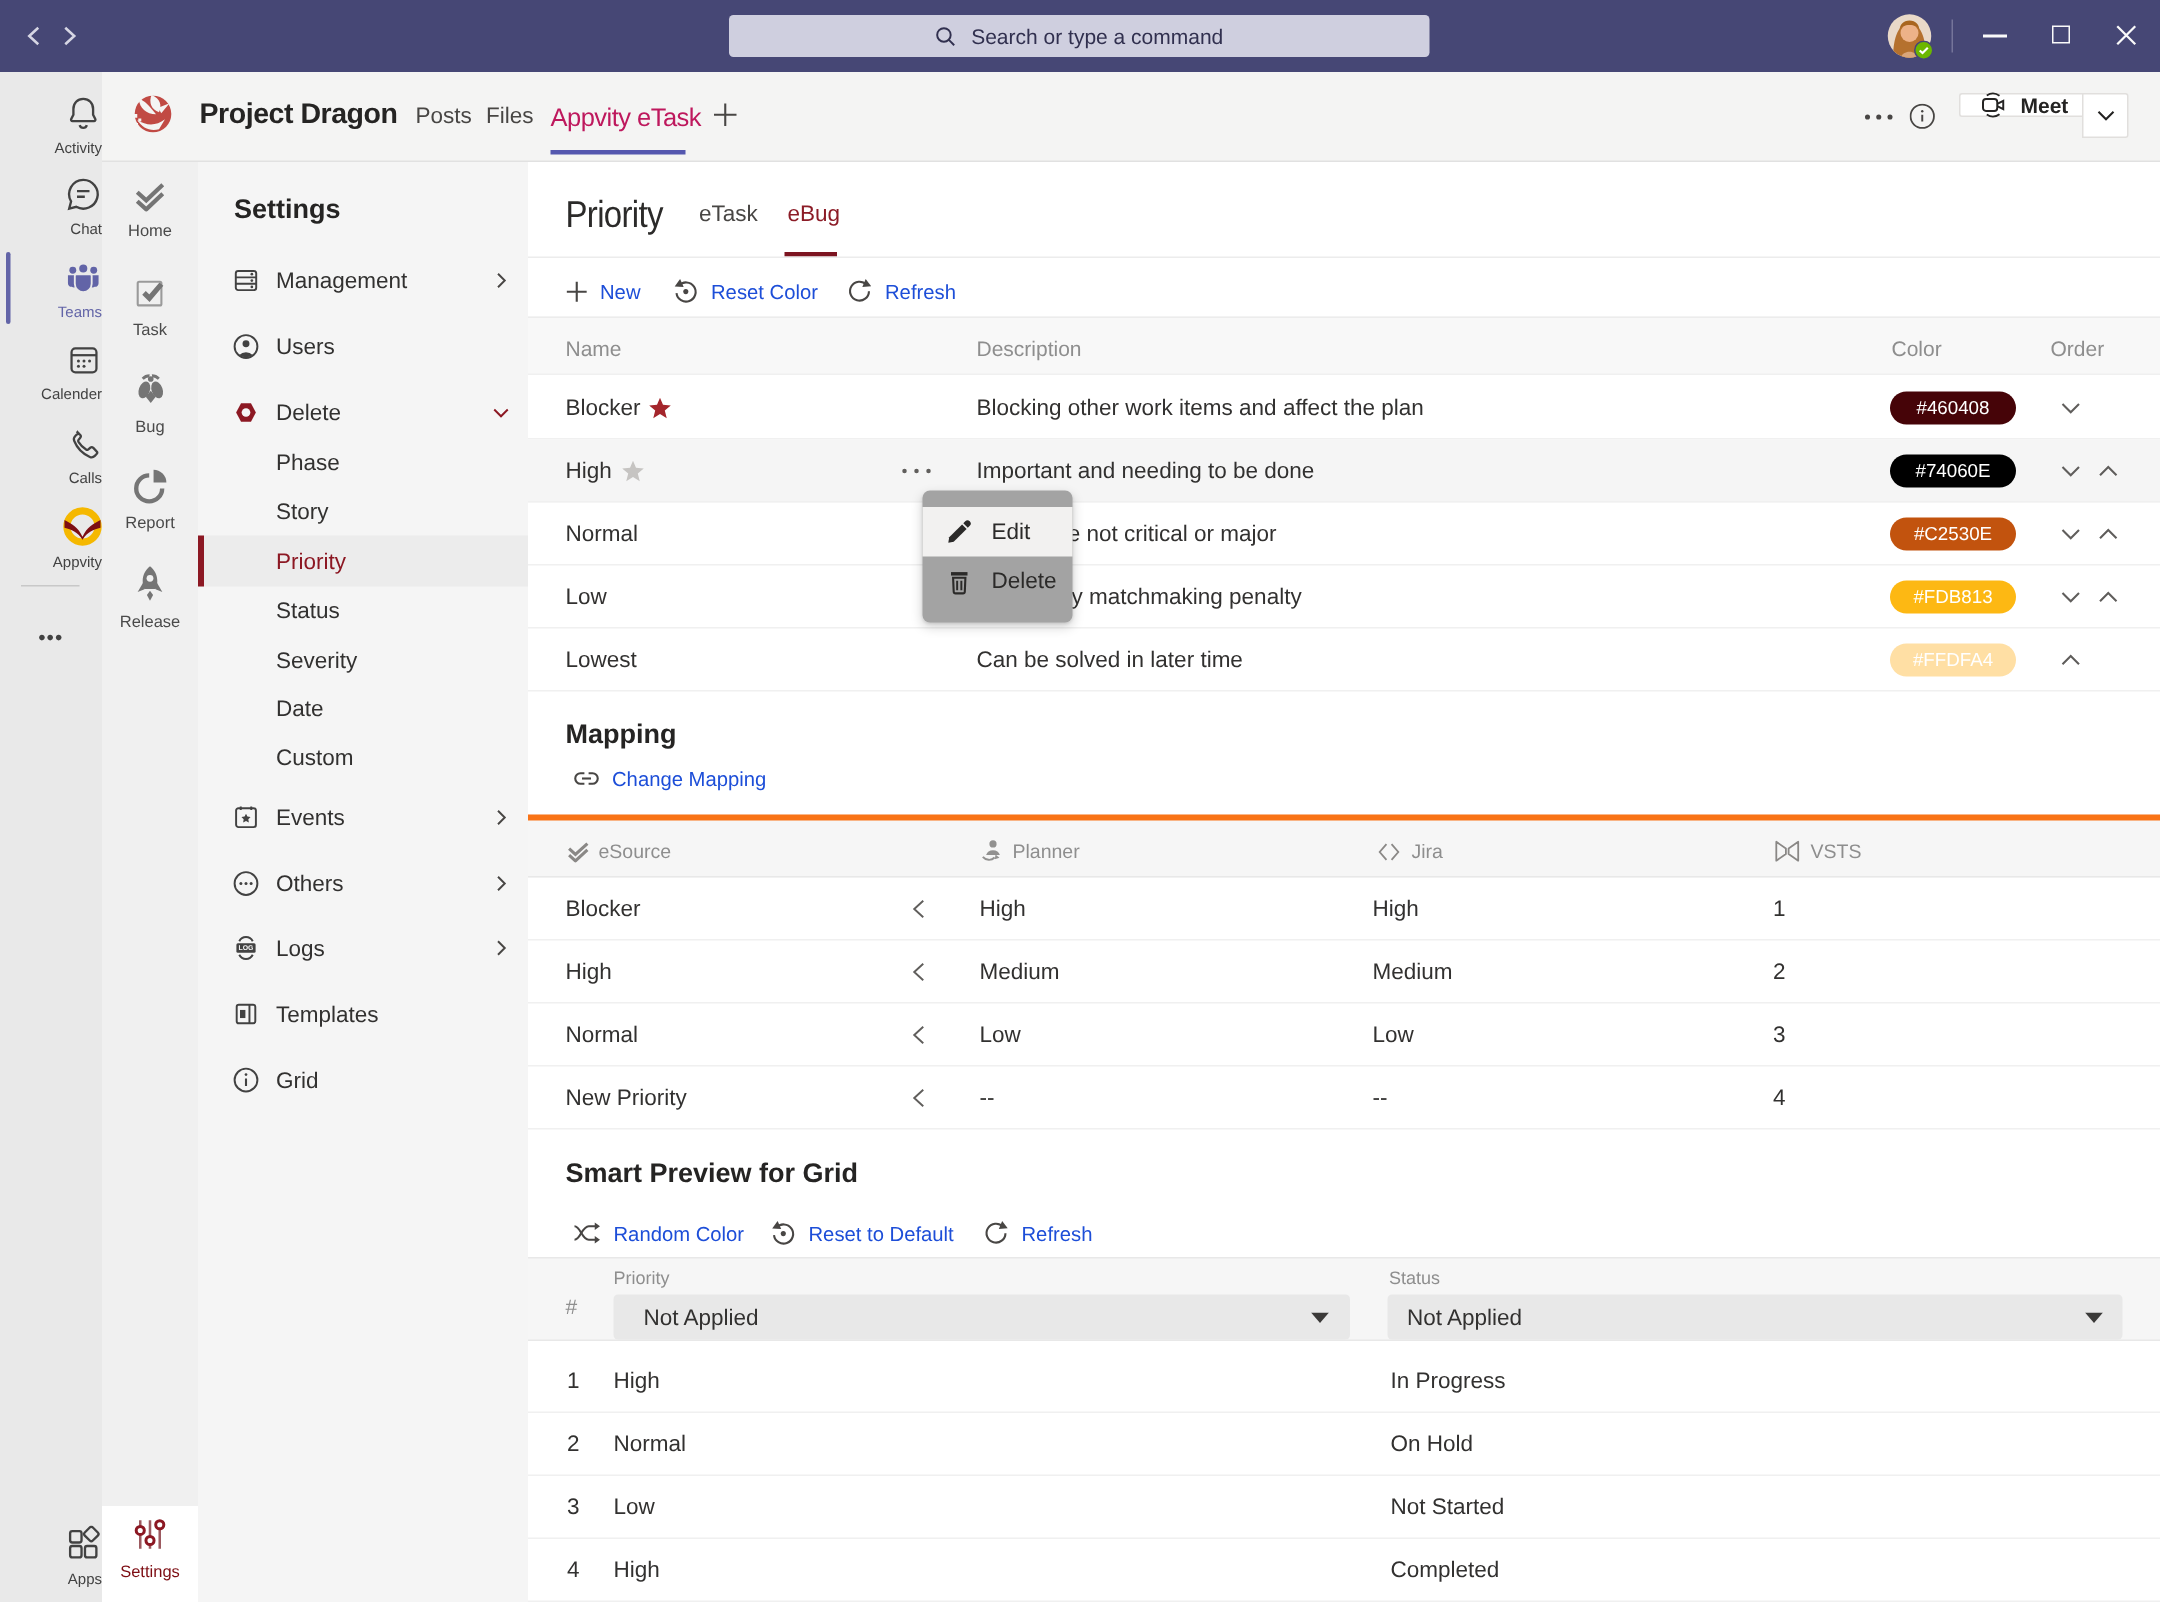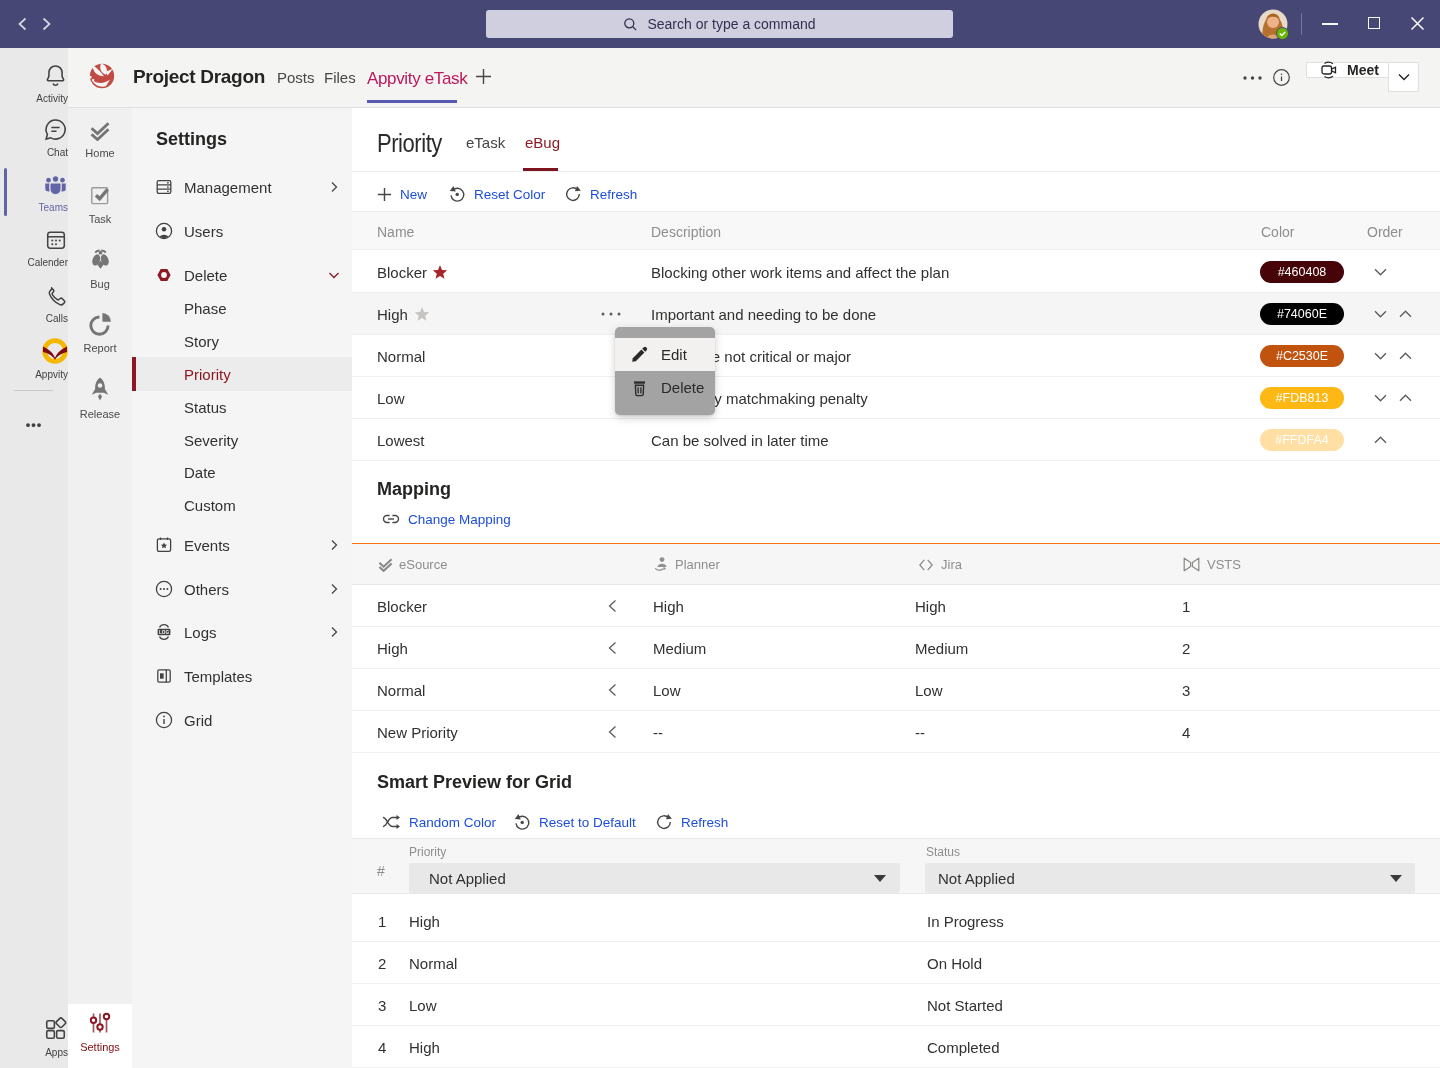--- a/index.html
+++ b/index.html
@@ -468,21 +468,21 @@
   <div class="abs" style="left:25px;top:371px;font-size:18px;font-weight:bold;color:#252423">Mapping</div>
   <div class="abs flexc tool" style="left:30px;top:400px;height:22px">
     <svg width="18" height="18" viewBox="0 0 18 18">
         <g fill="none" stroke="#484644" stroke-width="1.4">
           <path d="M7.6 5.5 H5 a3.5 3.5 0 0 0 0 7 h2.6 M10.4 5.5 H13 a3.5 3.5 0 0 1 0 7 h-2.6"></path>
           <path d="M6 9h6"></path>
         </g>
       </svg>
     <span>Change Mapping</span>
   </div>
-  <div class="abs" style="left:0;top:435px;width:1088px;height:42px;background:#f6f6f6;border-top:1px solid #f97316;border-bottom:1px solid #e8e8e8">
+  <div class="abs" style="left:0;top:435px;width:1088px;height:42px;background:#f6f6f6;border-top:4px solid #f97316;border-bottom:1px solid #e8e8e8">
     <svg class="abs" style="left:25px;top:13px" width="17" height="15" viewBox="0 0 18 16">
         <g fill="none" stroke="#8a8886" stroke-width="2.2">
           <path d="M2.5 6.2 L7 10.3 L15.5 2.5"></path>
           <path d="M2.5 10.7 L7 14.8 L15.5 7"></path>
         </g>
       </svg>
     <span class="abs ghdr" style="left:47px;top:13px;font-size:13px">eSource</span>
     <svg class="abs" style="left:300px;top:11px" width="19" height="19" viewBox="0 0 19 19">
         <circle cx="10" cy="4.6" r="2.4" fill="#929190"></circle>
         <path d="M5.4 12 a4.8 4.5 0 0 1 9.2 0z" fill="#929190"></path>

